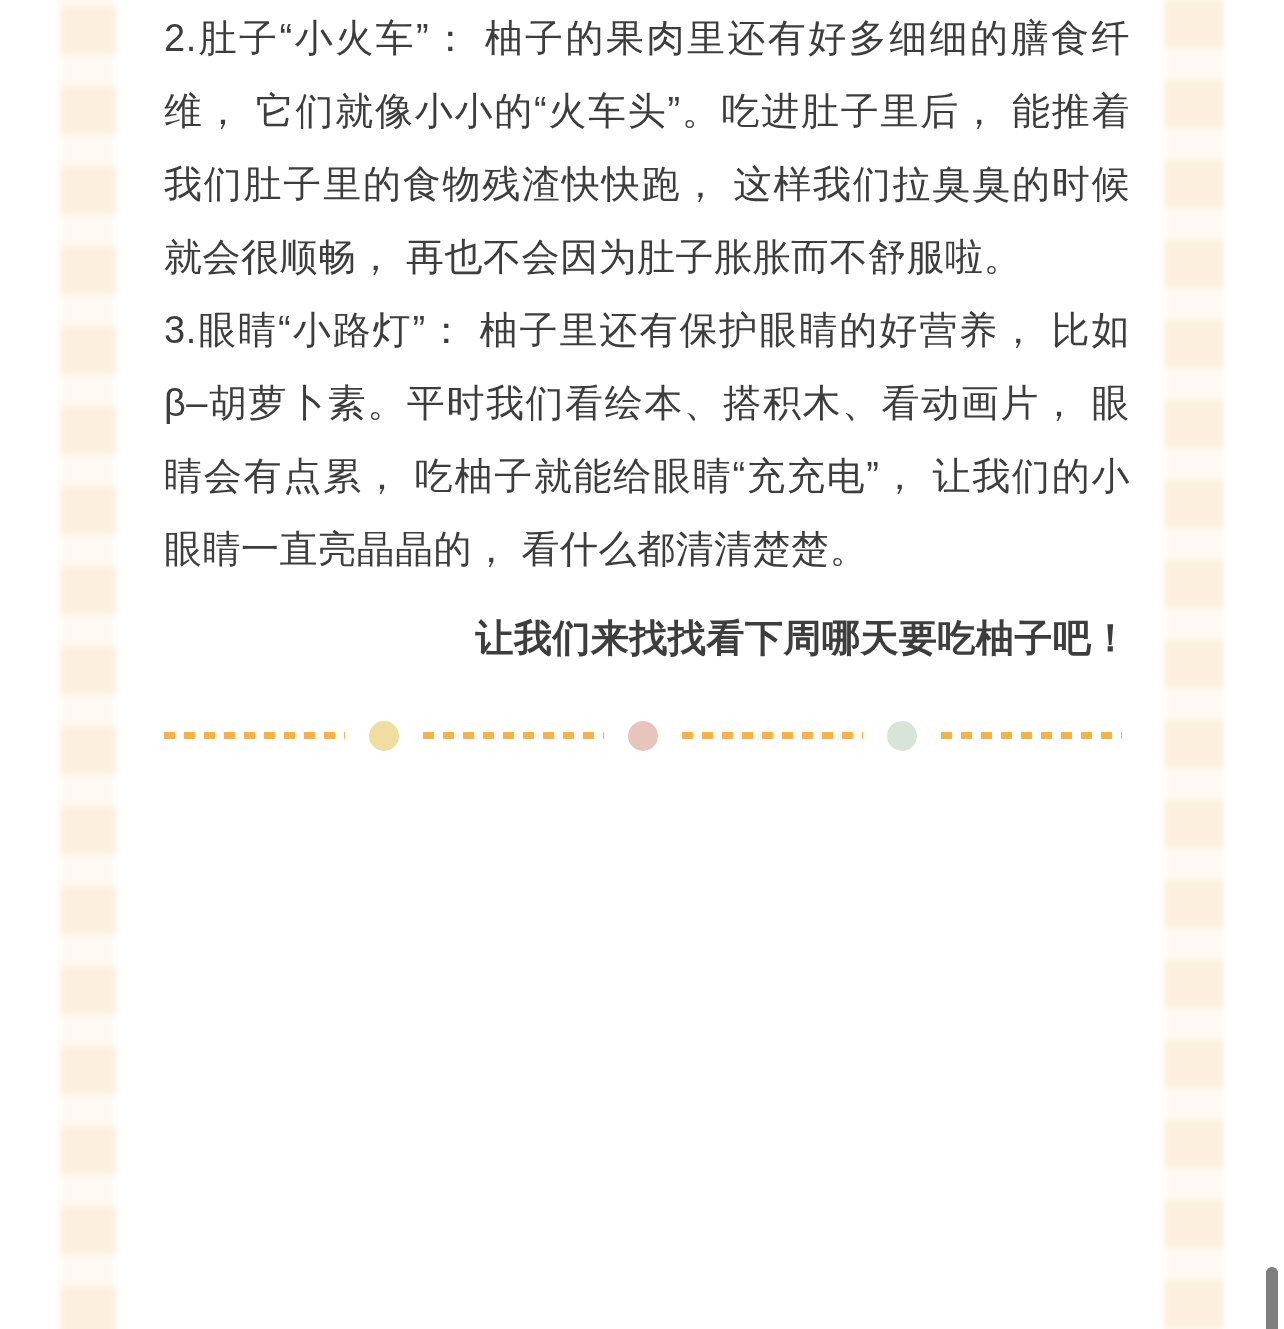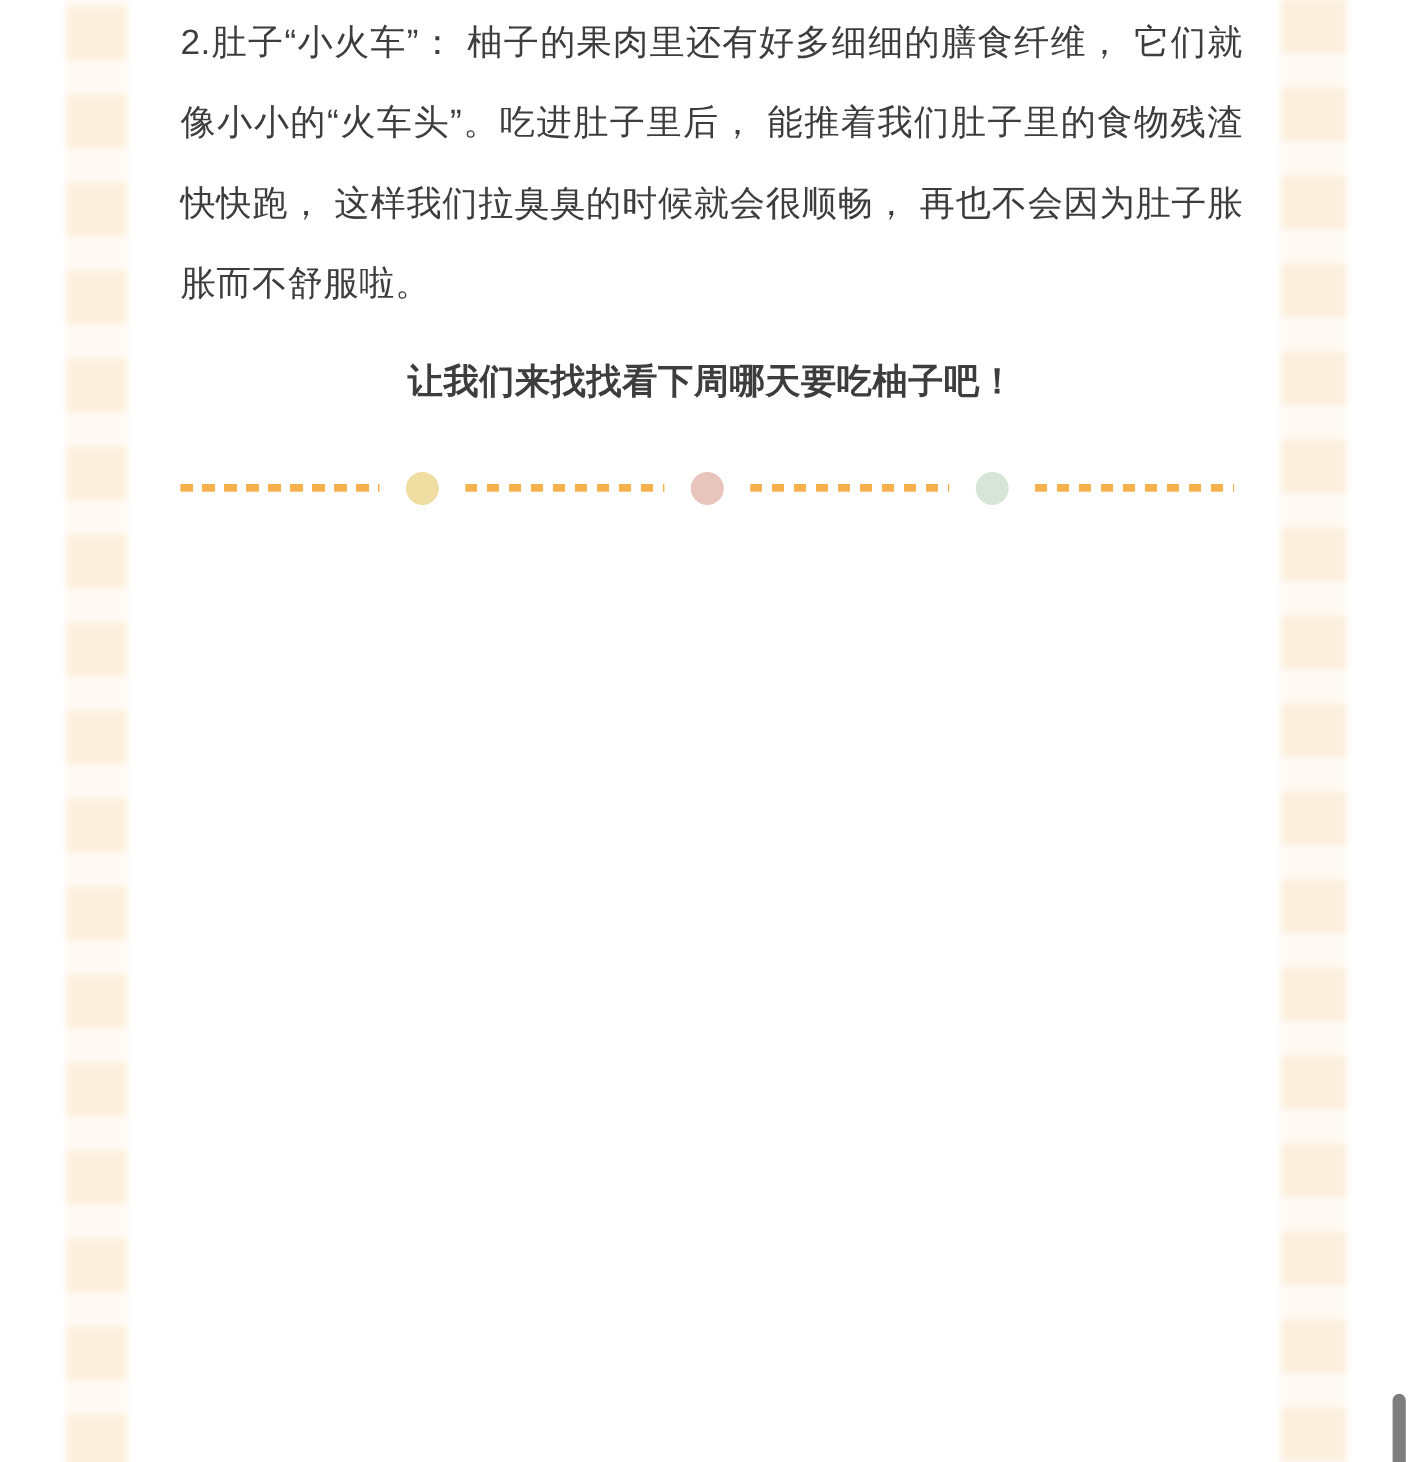--- a/index.html
+++ b/index.html
@@ -40,30 +40,30 @@
 
   .content {
     position: absolute;
     left: 164px;
     top: 0;
     width: 966px;
     padding-top: 2px;
   }
   .content p {
     margin: 0;
-    font-size: 32px;
+    font-size: 38px;
     line-height: 73px;
     letter-spacing: 0.5px;
     color: var(--text-color);
     text-align: justify;
   }
   .content p.closing {
     margin-top: 16px;
     font-weight: 700;
-    text-align: center;
+    text-align: right;
   }
 
   .divider {
     margin-top: 44px;
     margin-right: 8px;
     height: 32px;
     display: flex;
     align-items: center;
     column-gap: 24px;
   }
@@ -96,20 +96,21 @@
 <div class="page">
 
   <div class="side-strip left"></div>
 
   <div class="side-strip right"></div>
 
   <main class="content">
 
     <p>2.肚子“小火车”： 柚子的果肉里还有好多细细的膳食纤维， 它们就像小小的“火车头”。吃进肚子里后， 能推着我们肚子里的食物残渣快快跑， 这样我们拉臭臭的时候就会很顺畅， 再也不会因为肚子胀胀而不舒服啦。</p>
 
+    <p>3.眼睛“小路灯”： 柚子里还有保护眼睛的好营养， 比如β–胡萝卜素。平时我们看绘本、搭积木、看动画片， 眼睛会有点累， 吃柚子就能给眼睛“充充电”， 让我们的小眼睛一直亮晶晶的， 看什么都清清楚楚。</p>
 
 
     <p class="closing">让我们来找找看下周哪天要吃柚子吧！</p>
 
     <div class="divider">
       <span class="dash"></span>
       <span class="dot" style="background: rgb(239, 221, 162);"></span>
       <span class="dash"></span>
       <span class="dot" style="background: rgb(232, 197, 188);"></span>
       <span class="dash"></span>

